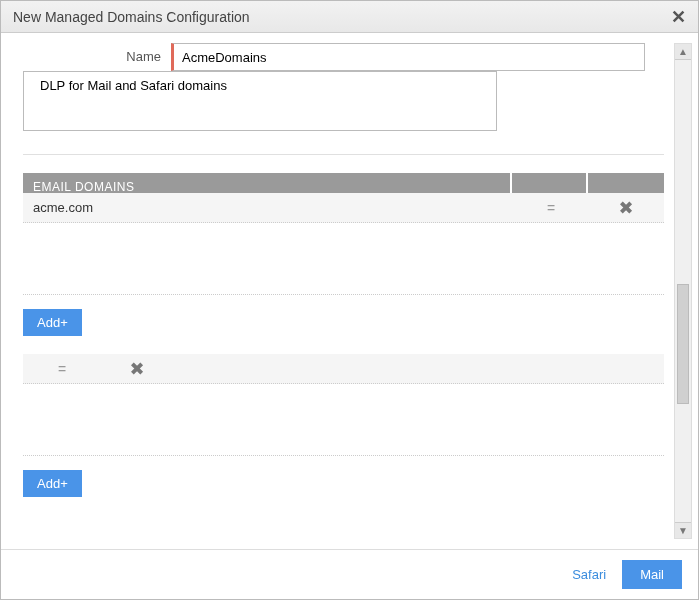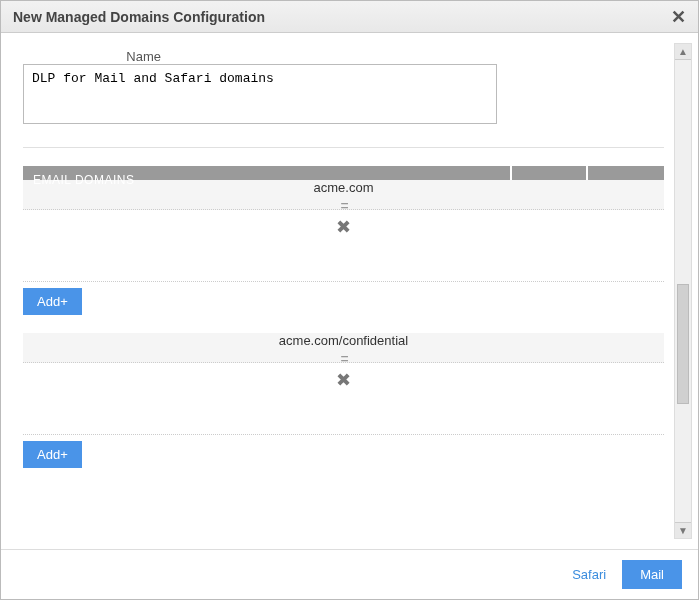--- a/index.html
+++ b/index.html
@@ -26,21 +26,21 @@
       background: linear-gradient(#f2f2f2, #e8e8e8);
       border-bottom: 1px solid #ccc;
       padding: 6px 12px;
       display: flex;
       justify-content: space-between;
       align-items: center;
       height: 32px;
     }
     .dialog-title {
       font-size: 14px;
-      font-weight: bold;
+      font-weight: normal;
       color: #444;
     }
     .dialog-close {
       font-size: 18px;
       color: #555;
       cursor: pointer;
       font-weight: bold;
       line-height: 1;
     }
     .dialog-body-wrapper {
@@ -106,36 +106,36 @@
       border: 1px solid #bbb;
       border-left: 3px solid #e06a5a;
       padding: 4px 8px;
       font-size: 13px;
       font-family: inherit;
     }
     .desc-input {
       width: 100%;
       height: 60px;
       border: 1px solid #bbb;
-      padding: 6px 8px;
-      font-size: 13px;
-      font-family: Liberation Mono, monospace;
+      padding: 6px 16px;
+      font-size: 13px;
+      font-family: Liberation Sans, sans-serif;
       resize: none;
     }
     hr.divider {
       margin: 20px 0 18px 0;
       border: none;
       border-top: 1px solid #e0e0e0;
     }
     .domain-section {
       margin-bottom: 18px;
     }
     .section-header-row {
       display: flex;
-      height: 14px;
+      height: 20px;
     }
     .section-header {
       flex: 1;
       background: #9a9a9a;
       color: #fff;
       font-size: 12px;
       letter-spacing: 0.5px;
       padding: 7px 10px;
       border-right: 2px solid #fff;
     }
@@ -147,21 +147,20 @@
     .section-header-cell3 {
       width: 76px;
       background: #9a9a9a;
     }
     .domain-row {
       display: flex;
       height: 30px;
       border-bottom: 1px dotted #ccc;
       background: #f5f5f5;
       align-items: center;
-      flex-direction: column;
     }
     .domain-name {
       flex: 1;
       padding: 0 10px;
       font-size: 13px;
       color: #333;
     }
     .domain-action {
       width: 76px;
       text-align: center;
@@ -179,21 +178,21 @@
       border-bottom: 1px dotted #ccc;
       background: #fff;
     }
     .add-button {
       background: #4a94e8;
       color: #fff;
       border: none;
       padding: 6px 14px;
       font-size: 13px;
       cursor: pointer;
-      margin-top: 6px;
+      margin-top: 14px;
     }
     .dialog-footer {
       border-top: 1px solid #ddd;
       padding: 10px 16px;
       display: flex;
       justify-content: flex-end;
       align-items: center;
       gap: 16px;
     }
     .btn-cancel {
@@ -220,20 +219,23 @@
   <div class="dialog-header">
     <span class="dialog-title">New Managed Domains Configuration</span>
     <span class="dialog-close">✕</span>
   </div>
 
   <div class="dialog-body-wrapper">
     <div class="dialog-body">
 
       <div class="form-row">
         <div class="form-label">Name</div>
+        <div class="form-input">
+          <input type="text" class="name-input" value="AcmeDomains" style="">
+        </div>
       </div>
 
       <div class="form-row">
         <div class="form-input">
           <textarea class="desc-input" style="">DLP for Mail and Safari domains</textarea>
         </div>
       </div>
 
       <hr class="divider">
 
@@ -247,21 +249,20 @@
           <div class="domain-name">acme.com</div>
           <div class="domain-action"><span class="drag-handle">=</span></div>
           <div class="domain-action">✖</div>
         </div>
         <div class="domain-empty"></div>
         <button class="add-button">Add+</button>
       </div>
 
       <div class="domain-section">
         <div class="domain-row">
-          <div class="domain-name">acme.com/confidential</div>
           <div class="domain-action"><span class="drag-handle">=</span></div>
           <div class="domain-action">✖</div>
         </div>
         <div class="domain-empty"></div>
         <button class="add-button">Add+</button>
       </div>
 
     </div>
 
     <div class="scrollbar">

